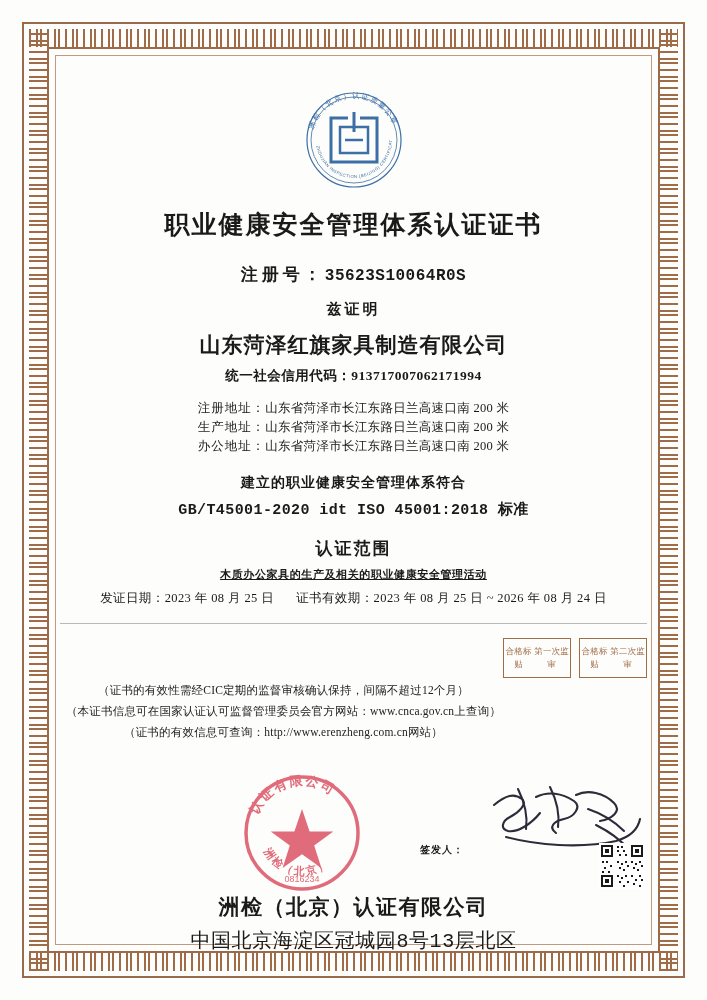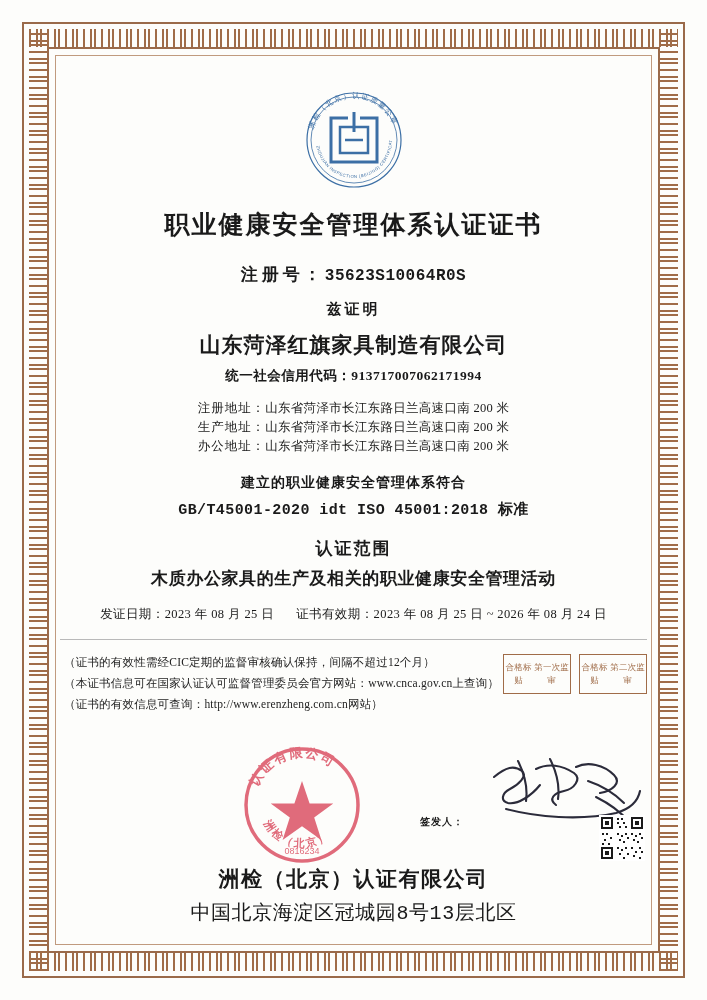--- a/index.html
+++ b/index.html
@@ -174,28 +174,29 @@
 
   .scope-title {
     margin-top: 18px;
     font-size: 17px;
     font-weight: bold;
     letter-spacing: 2px;
     font-family: "Liberation Serif", serif;
   }
   .scope-text {
     margin-top: 7px;
-    font-size: 17px;
+    font-size: 11px;
     font-weight: bold;
     letter-spacing: 0.6px;
     font-family: "Liberation Serif", serif;
+    text-decoration: underline;
   }
 
   .dates-row {
-    margin-top: 16px;
+    margin-top: 8px;
     font-size: 12.5px;
     letter-spacing: 0.4px;
     font-family: "Liberation Serif", serif;
   }
   .dates-row .gap { display: inline-block; width: 22px; }
 
   .divider {
     margin: 16px auto 0 auto;
     width: 100%;
     height: 1px;
@@ -203,23 +204,24 @@
   }
 
   .notes-area {
     position: relative;
     margin-top: 12px;
     display: flex;
     align-items: flex-start;
     justify-content: space-between;
   }
   .notes {
-    text-align: left;
+    text-align: center;
     flex: 1;
     padding-left: 4px;
+    margin-top: 44px;
   }
   .note {
     font-size: 11.5px;
     line-height: 21px;
     color: #222;
     letter-spacing: 0.2px;
     font-family: "Liberation Serif", serif;
   }
   .stamp-boxes {
     display: flex;

